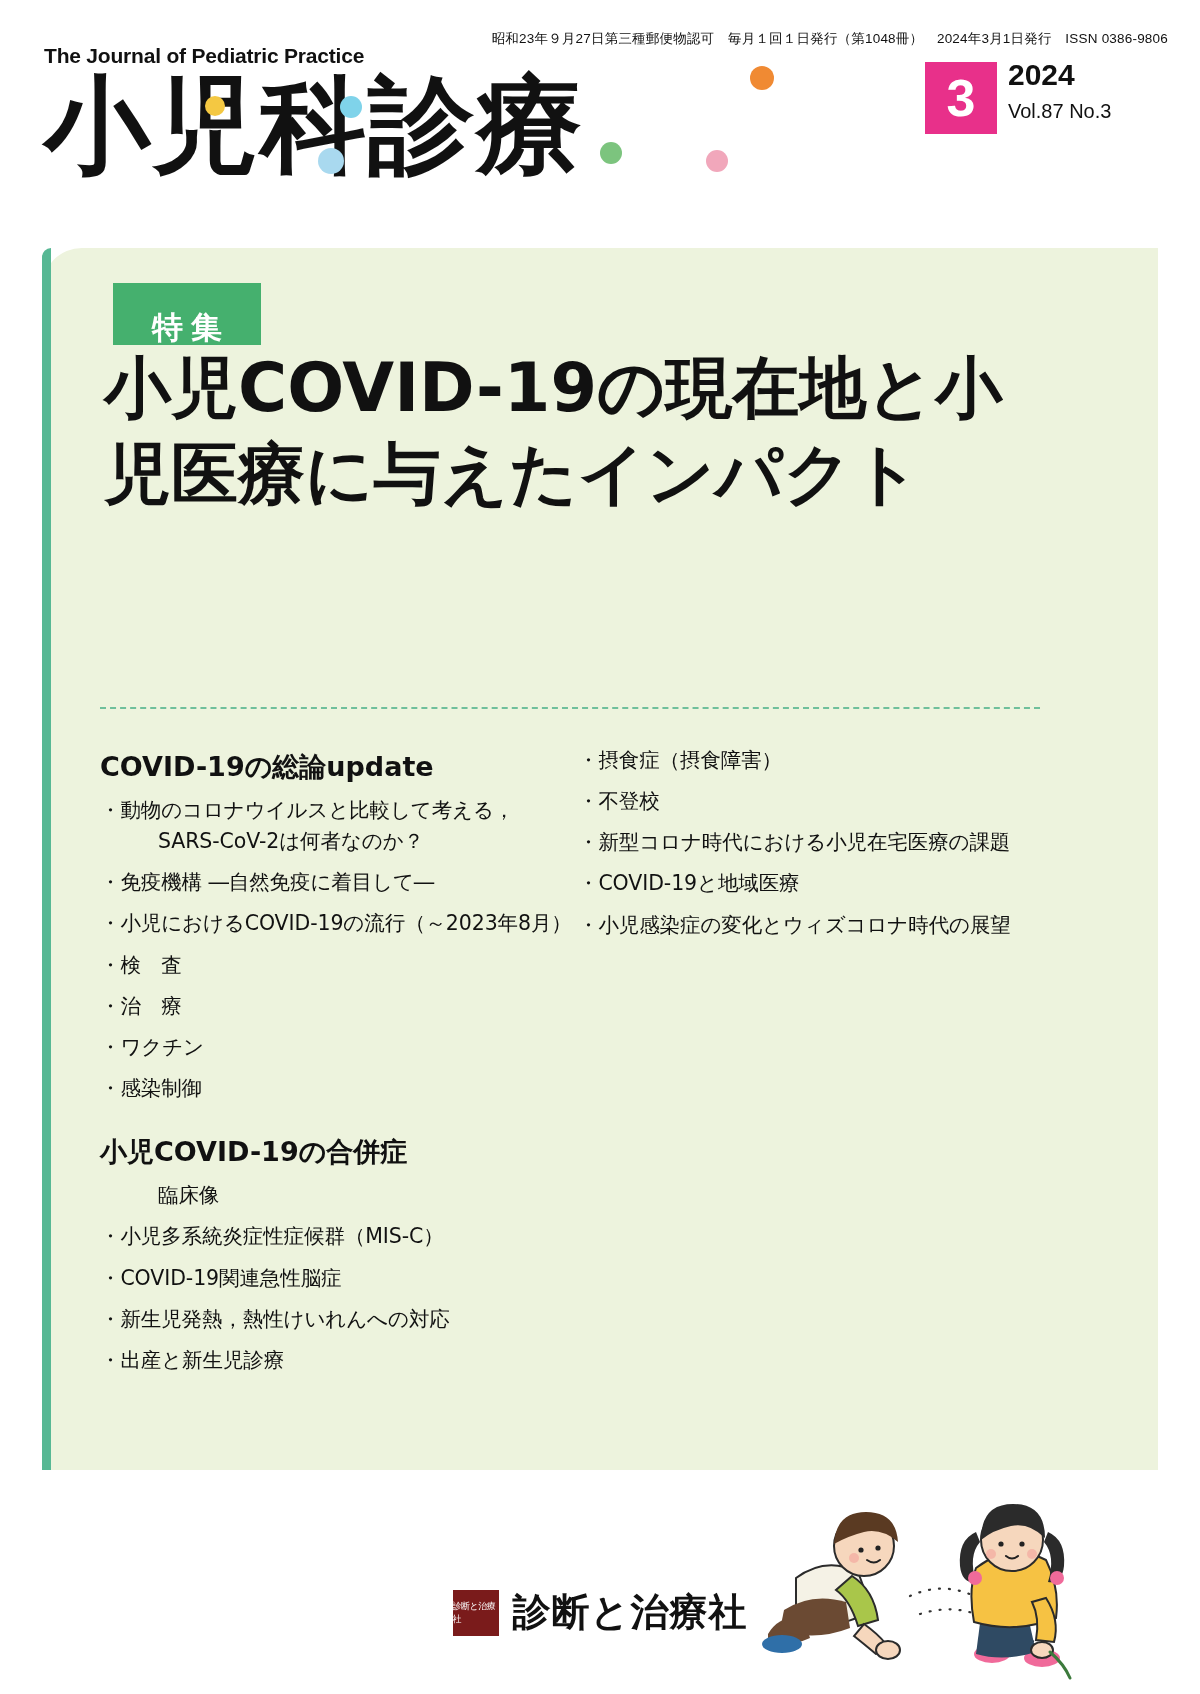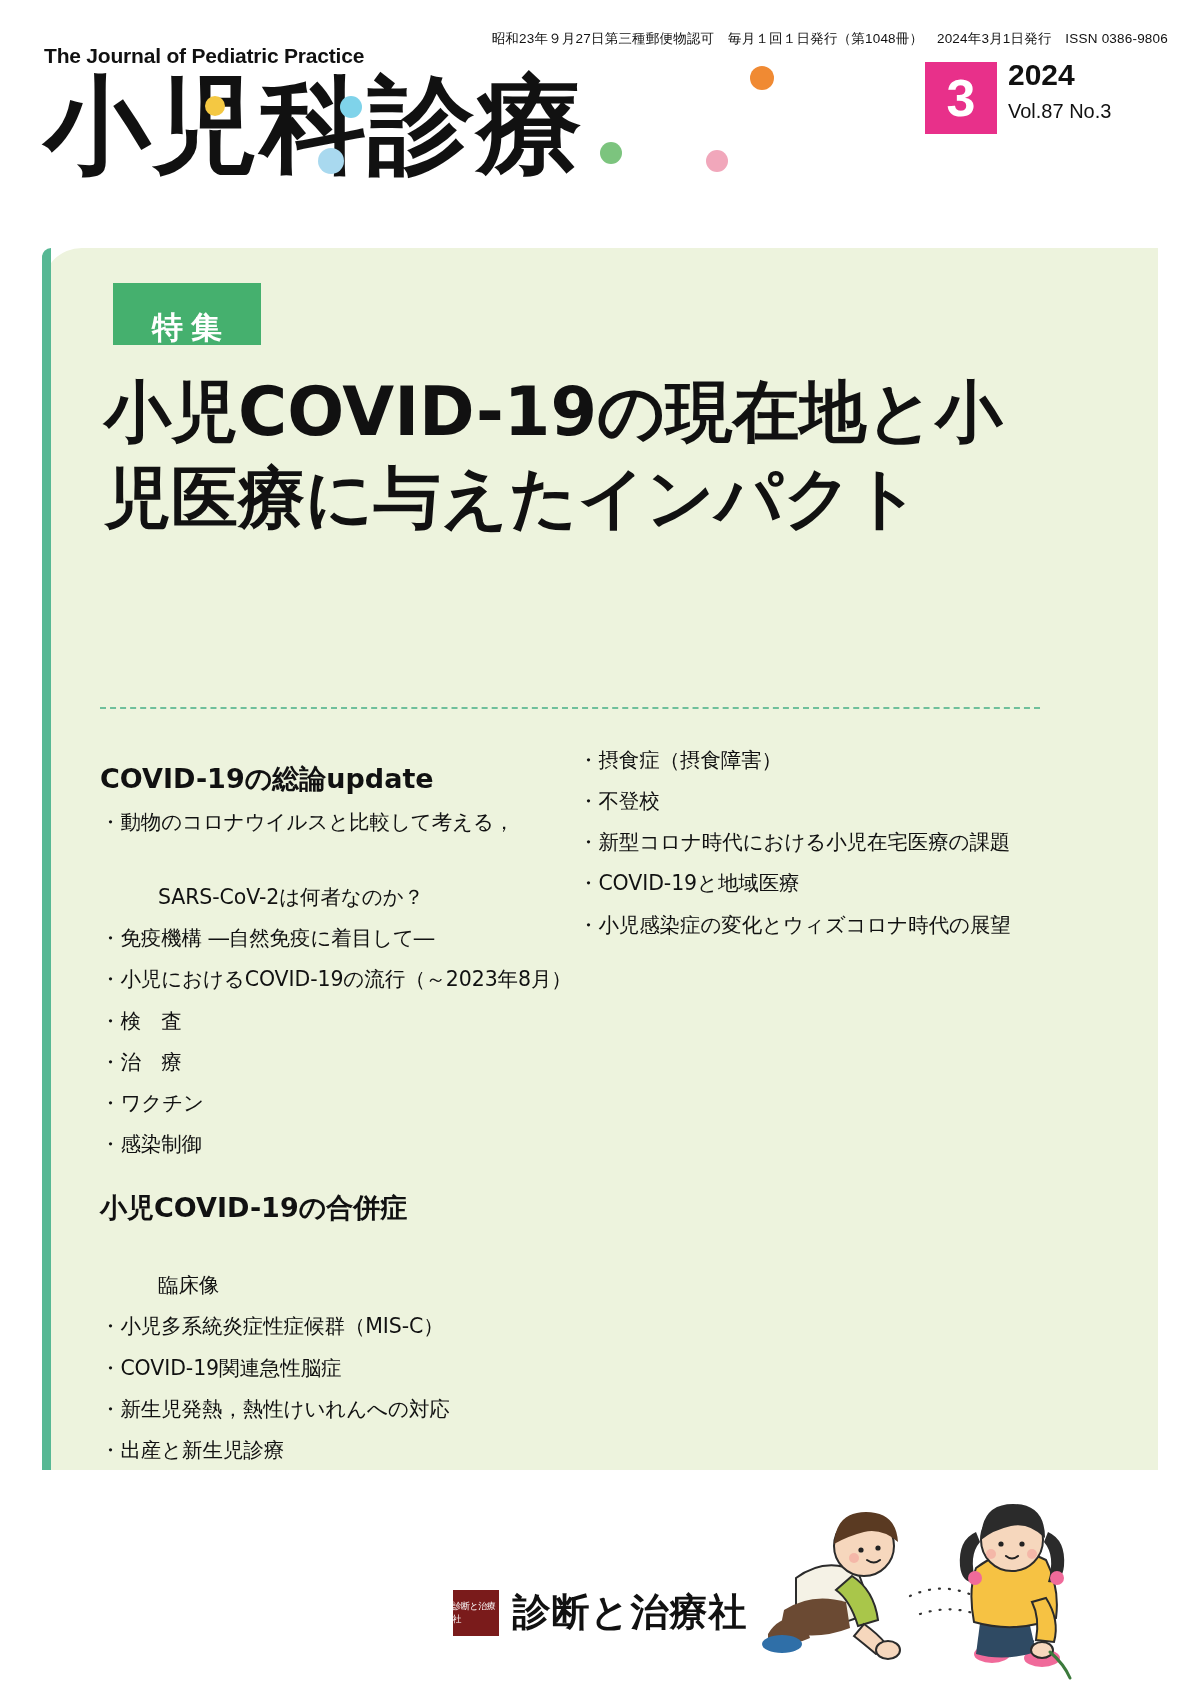--- a/index.html
+++ b/index.html
@@ -131,21 +131,21 @@
     font-size: 31px;
     font-weight: bold;
     letter-spacing: 8px;
     text-indent: 8px;
     font-family: "DejaVu Sans", sans-serif;
     margin-top: 28px;
   }
 
   .feature-title {
     position: absolute;
-    top: 370px;
+    top: 346px;
     left: 104px;
     width: 900px;
     font-size: 67px;
     font-weight: bold;
     line-height: 1.28;
     letter-spacing: 0px;
     color: #111;
     font-family: "DejaVu Sans", "Liberation Sans", sans-serif;
   }
 
@@ -162,21 +162,21 @@
     position: absolute;
     top: 745px;
   }
   .col-left { left: 100px; width: 480px; }
   .col-right { left: 578px; width: 470px; }
 
   .sec-head {
     font-size: 27px;
     font-weight: bold;
     color: #111;
-    margin: 16px 0 10px 0;
+    margin: 4px 0 10px 0;
     letter-spacing: 0px;
     font-family: "DejaVu Sans", "Liberation Sans", sans-serif;
   }
   .sec-head.second { margin-top: 30px; }
 
   ul.items {
     list-style: none;
     margin: 0;
     padding: 0;
   }
@@ -187,21 +187,20 @@
     margin-bottom: 10px;
     padding-left: 18px;
     text-indent: -18px;
     letter-spacing: -0.1px;
     font-family: "DejaVu Sans", "Liberation Sans", sans-serif;
   }
   ul.items li .cont {
     display: block;
     padding-left: 40px;
     text-indent: 0;
-    margin-top: 44px;
   }
 
   
   .illus {
     position: absolute;
     right: 60px;
     bottom: 6px;
     width: 380px;
     height: 260px;
     z-index: 5;

